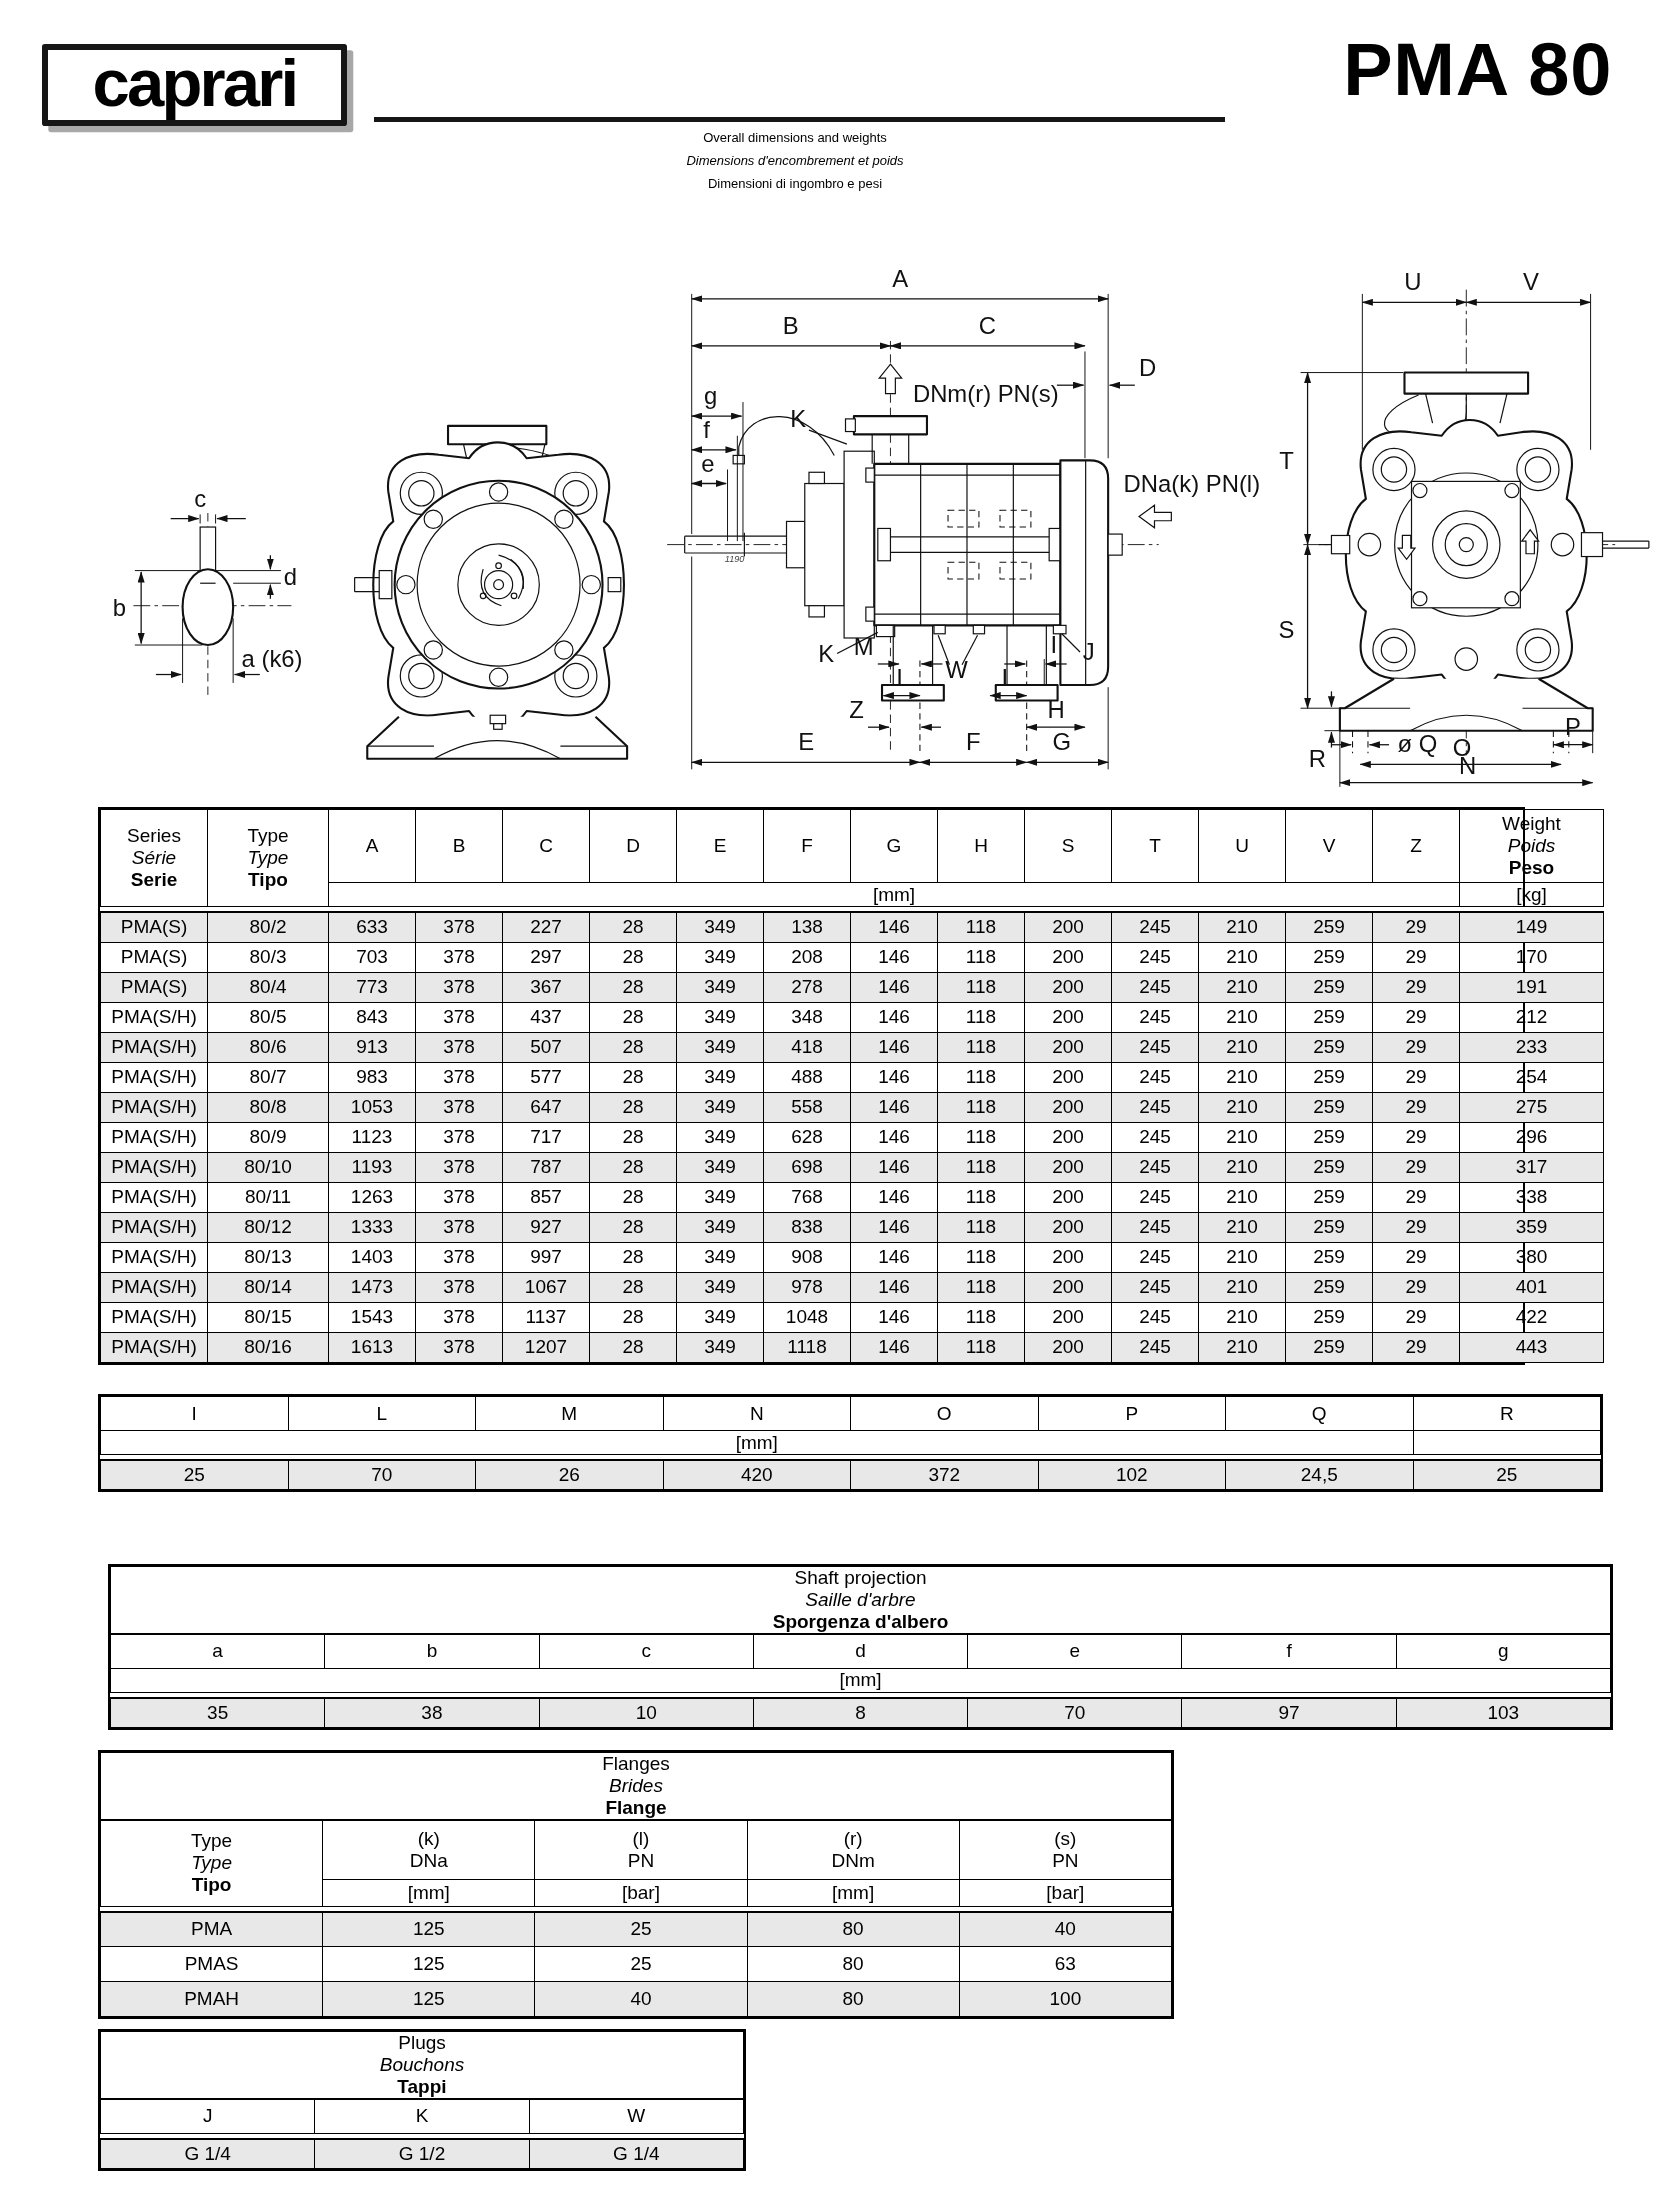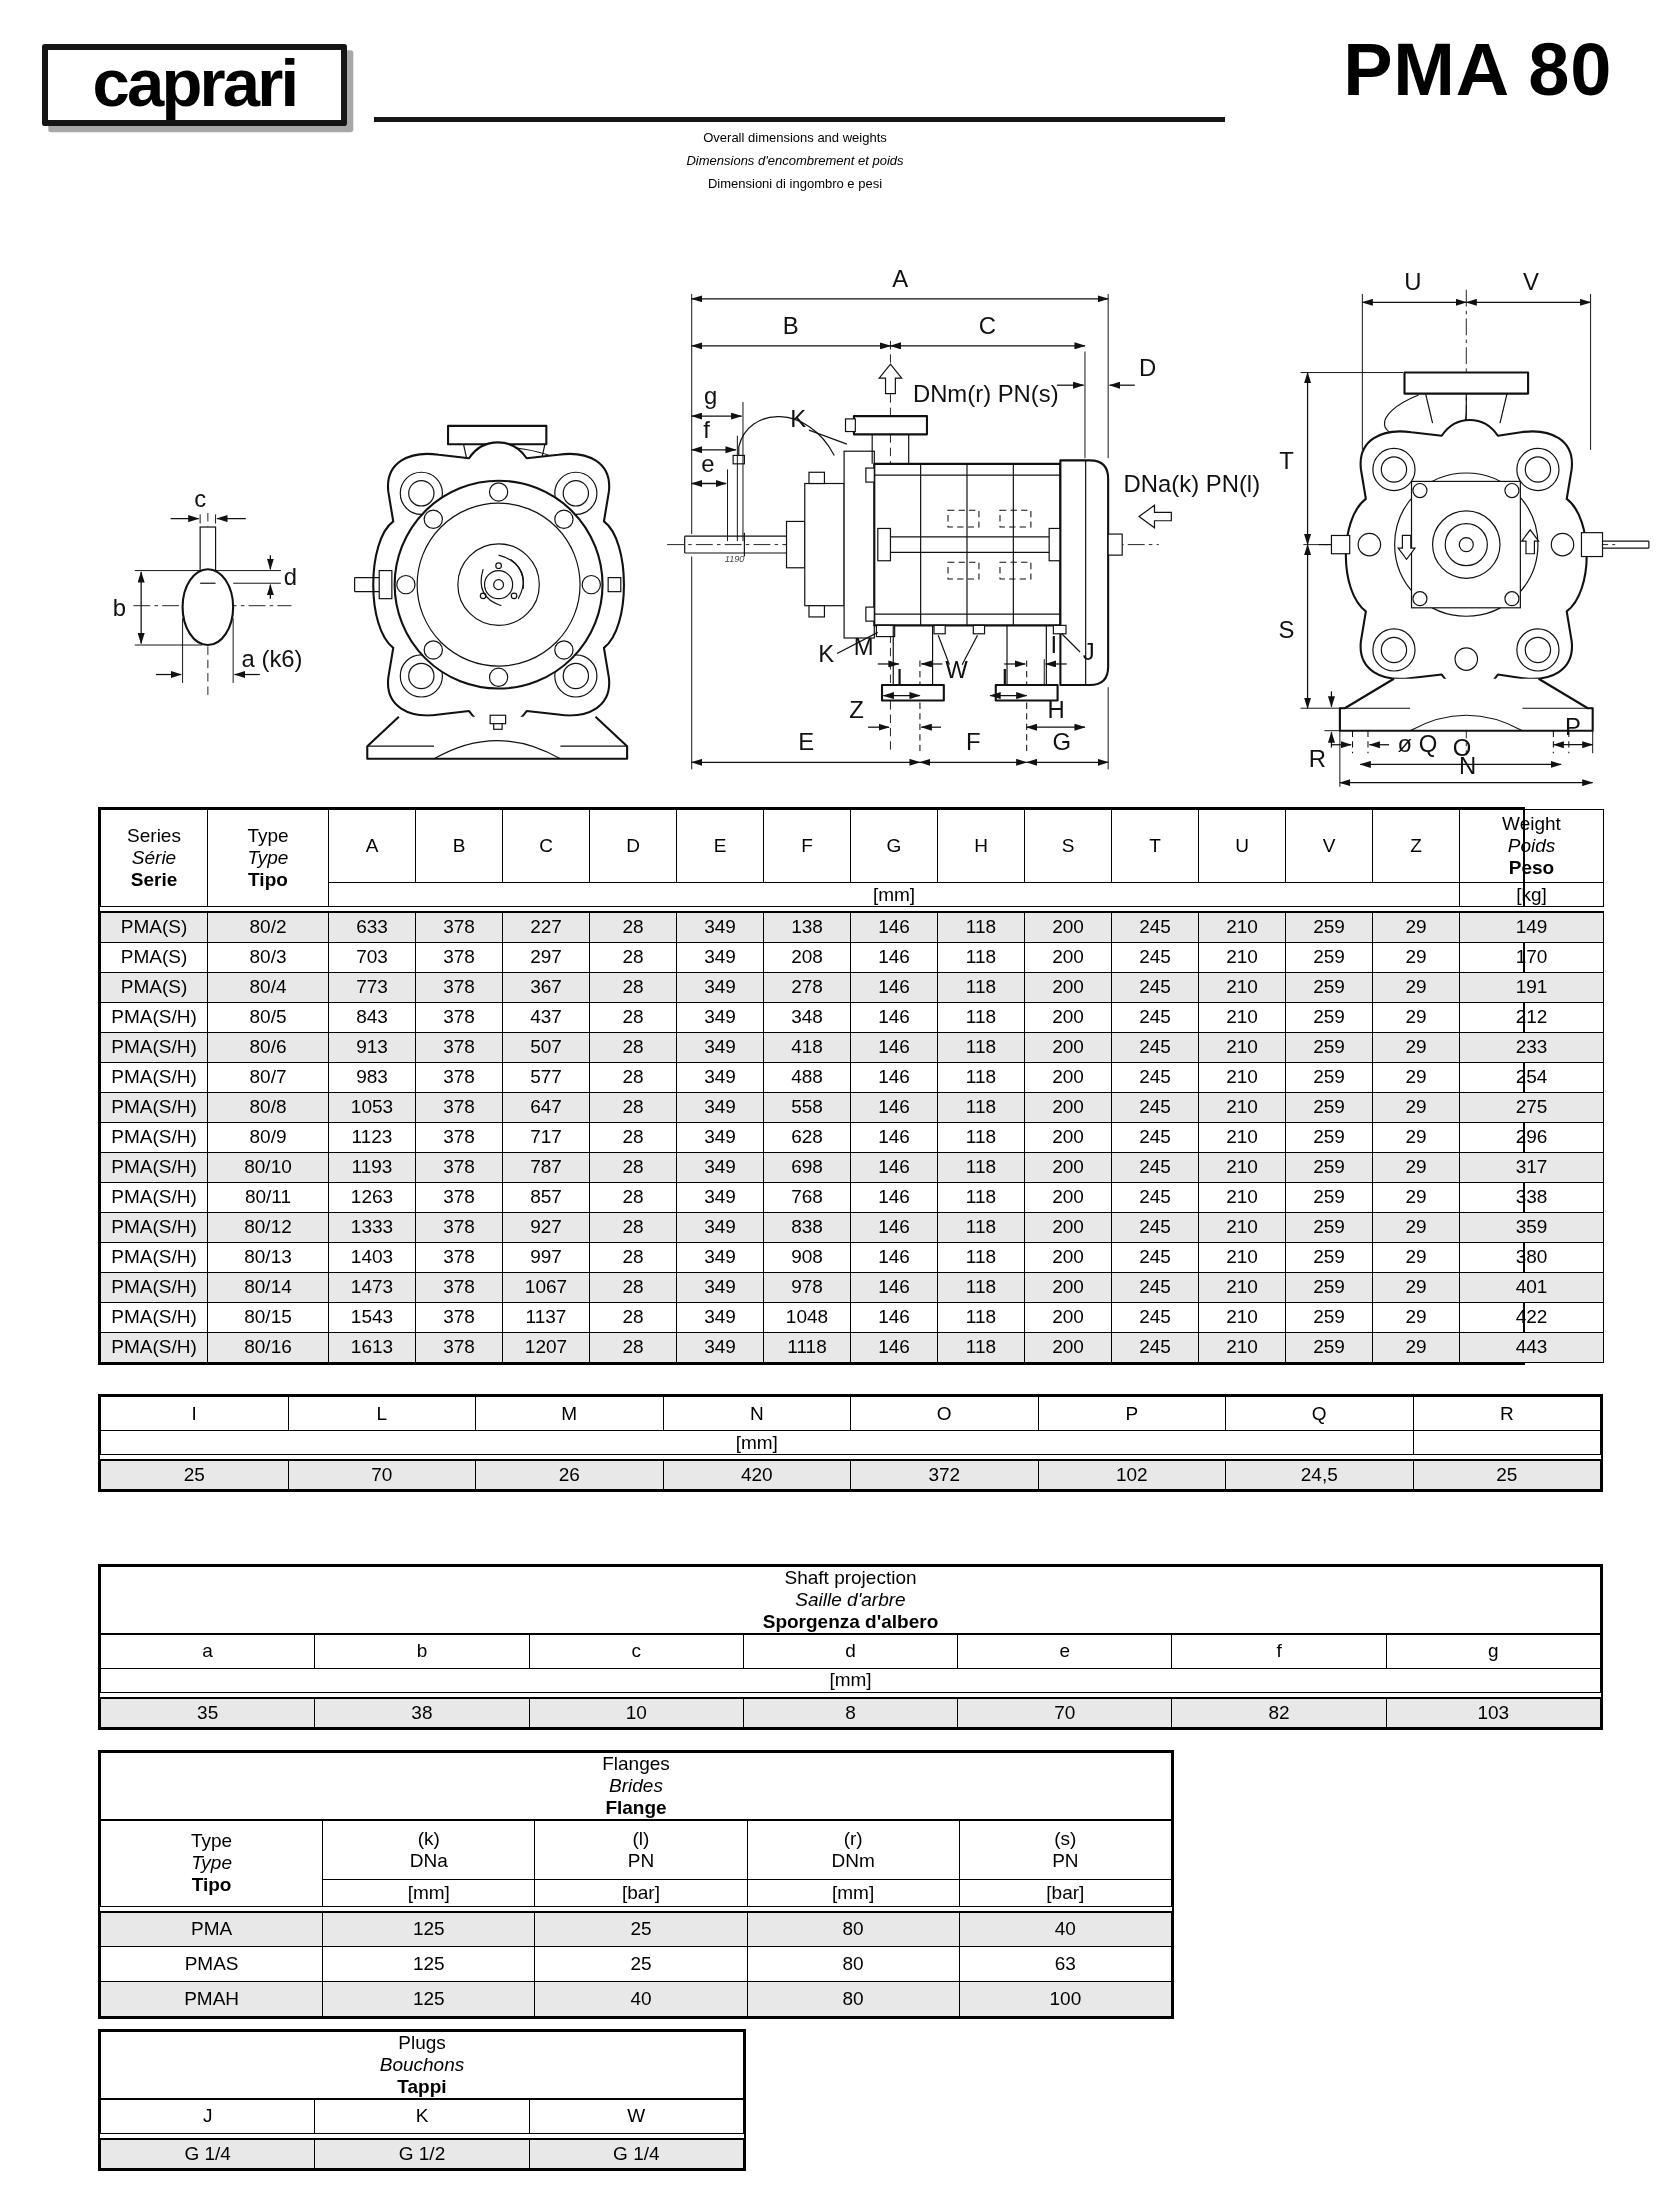--- a/index.html
+++ b/index.html
@@ -41,21 +41,21 @@
   tr.gaprow td{height:5.6px;padding:0;border-left:none;border-right:none;border-top:1.4px solid #000;border-bottom:2.1px solid #000;background:#fff;}
   .shade{background:#e8e8e8;}
   tbody.stripe tr:nth-child(odd) td{background:#e8e8e8;}
 
   .main-table{left:98px;top:807px;width:1427px;}
   .main-table .hletters th{height:73px;}
   .main-table .hunits td{height:24px;}
   .main-table tbody td{height:30px;}
 
   .foot-table{left:98px;top:1394px;width:1505px;}
-  .shaft-table{left:98px;top:1564px;width:1505px;}
+  .shaft-table{left:108px;top:1564px;width:1505px;}
   .flange-table{left:98px;top:1750px;width:1076px;}
   .plug-table{left:98px;top:2029px;width:648px;}
   .ttlrow td{height:66px;border-bottom:2.1px solid #000;}
   .hrow th{height:34px;}
   .urow td{height:24px;}
   .vrow td{height:29.5px;}
   .flange-table .hrow th{height:59px;}
   .flange-table .urow td{height:27px;}
   .flange-table .vrow td{height:35px;}
 </style>
@@ -776,21 +776,21 @@
           <td colspan="7"></td>
         </tr>
   </thead>
   <tbody>
     <tr class="vrow">
       <td class="shade">35</td>
           <td class="shade">38</td>
           <td class="shade">10</td>
           <td class="shade">8</td>
           <td class="shade">70</td>
-          <td class="shade">82</td>
+          <td class="shade">97</td>
           <td class="shade">103</td>
     </tr>
   </tbody>
 </table>
 </div>
 
 <div class="tblwrap flange-table">
 <table>
   <colgroup>
         <col style="width:222px">

